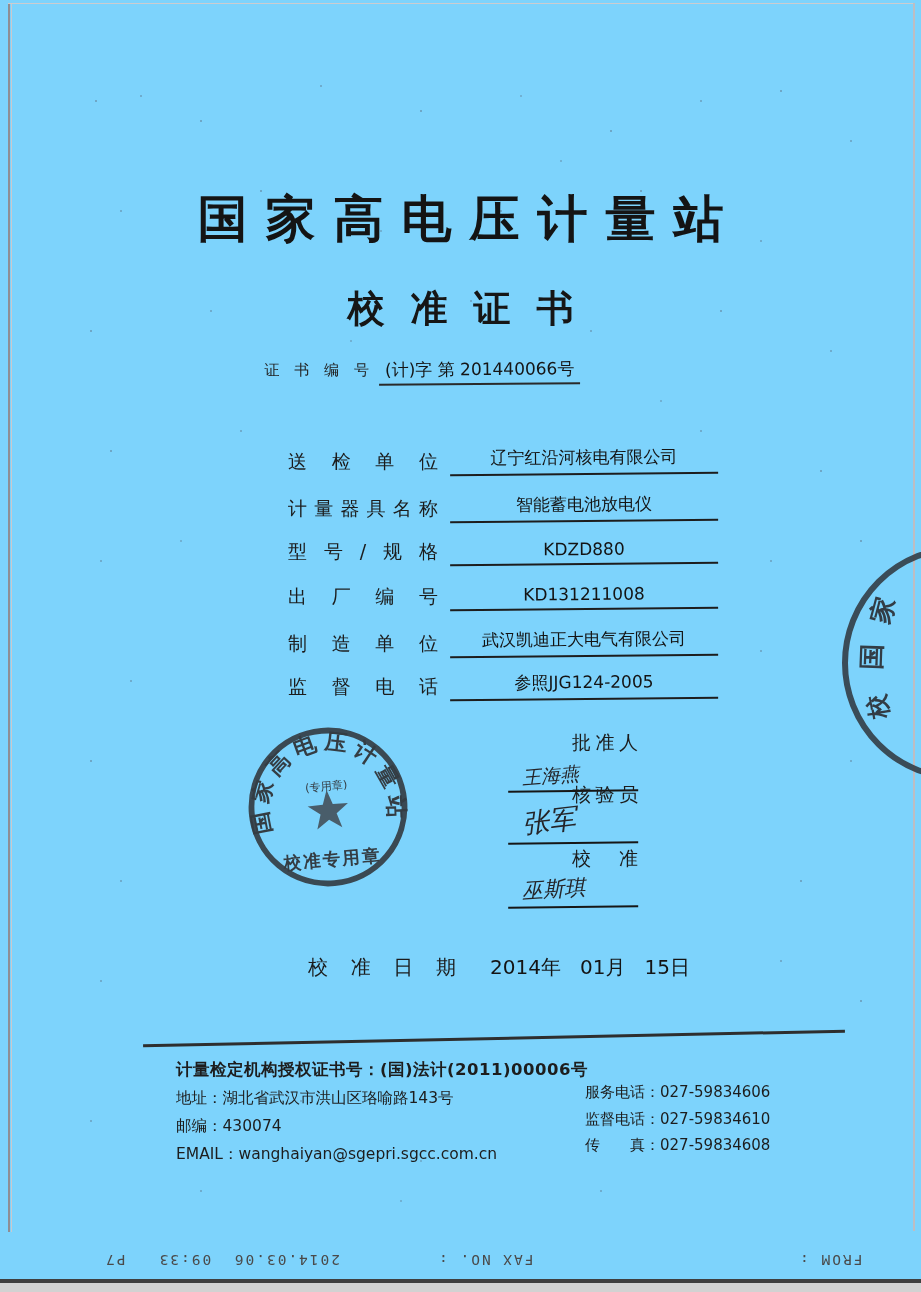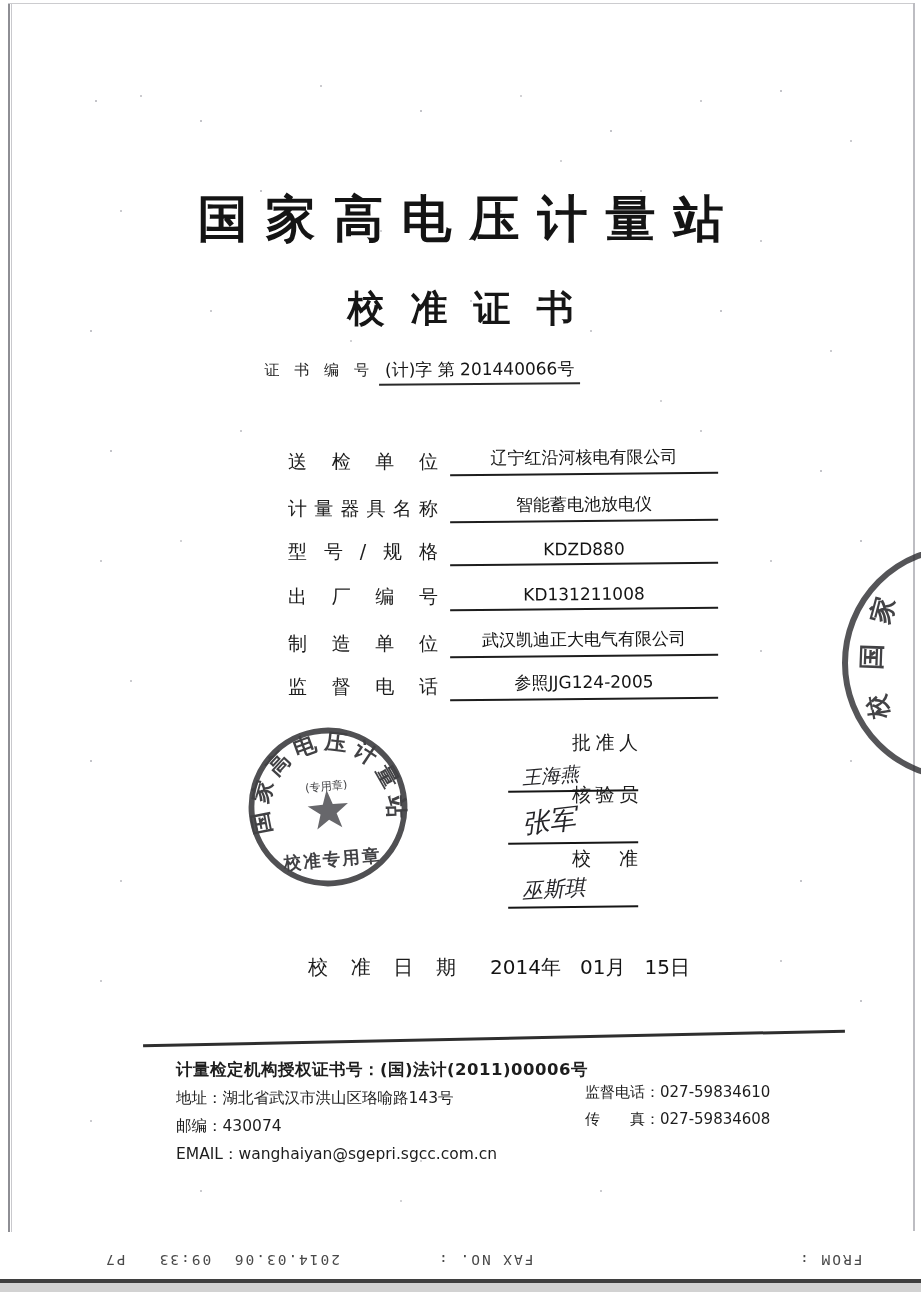--- a/index.html
+++ b/index.html
@@ -1,19 +1,19 @@
 <!DOCTYPE html>
 <html><head>
 <meta charset="utf-8">
 <style>
   html,body{margin:0;padding:0;}
   body{background:#e8e8e8;font-family:"DejaVu Sans",sans-serif;}
   .page{
     position:relative;width:921px;height:1292px;margin:0 auto;
-    background:#ffffff;overflow:hidden;color:#1a1a1a;
+    background:#7dd3fc;overflow:hidden;color:#1a1a1a;
   }
   
   .edge-left{position:absolute;left:8px;top:4px;width:2px;height:1228px;background:#8e8e94;}
   .edge-left2{position:absolute;left:11px;top:4px;width:1px;height:1228px;background:#c9c9cd;}
   .edge-top{position:absolute;left:8px;top:3px;width:906px;height:1px;background:#cccccf;}
   .edge-right{position:absolute;left:913px;top:3px;width:2px;height:1228px;background:#bdbdc2;}
   .fax-rule{position:absolute;left:0;top:1279px;width:921px;height:4px;background:#3f3f3f;}
   .fax-below{position:absolute;left:0;top:1283px;width:921px;height:9px;background:#d2d2d2;}
 
   
@@ -186,20 +186,21 @@
   <div class="sep-line"></div>
 
   <div class="footer-left">
     <div class="f0">计量检定机构授权证书号：(国)法计(2011)00006号</div>
     <div>地址：湖北省武汉市洪山区珞喻路143号</div>
     <div>邮编：430074</div>
     <div>EMAIL：wanghaiyan@sgepri.sgcc.com.cn</div>
   </div>
 
   <div class="footer-right">
+    <div>服务电话：027-59834606</div>
     <div>监督电话：027-59834610</div>
     <div>传　　真：027-59834608</div>
   </div>
 
   <div class="fax-strip">
     <span class="fax-l">2014.03.06  09:33   P7</span>
     <span class="fax-m">FAX NO. :</span>
     <span class="fax-r">FROM :</span>
   </div>
 

